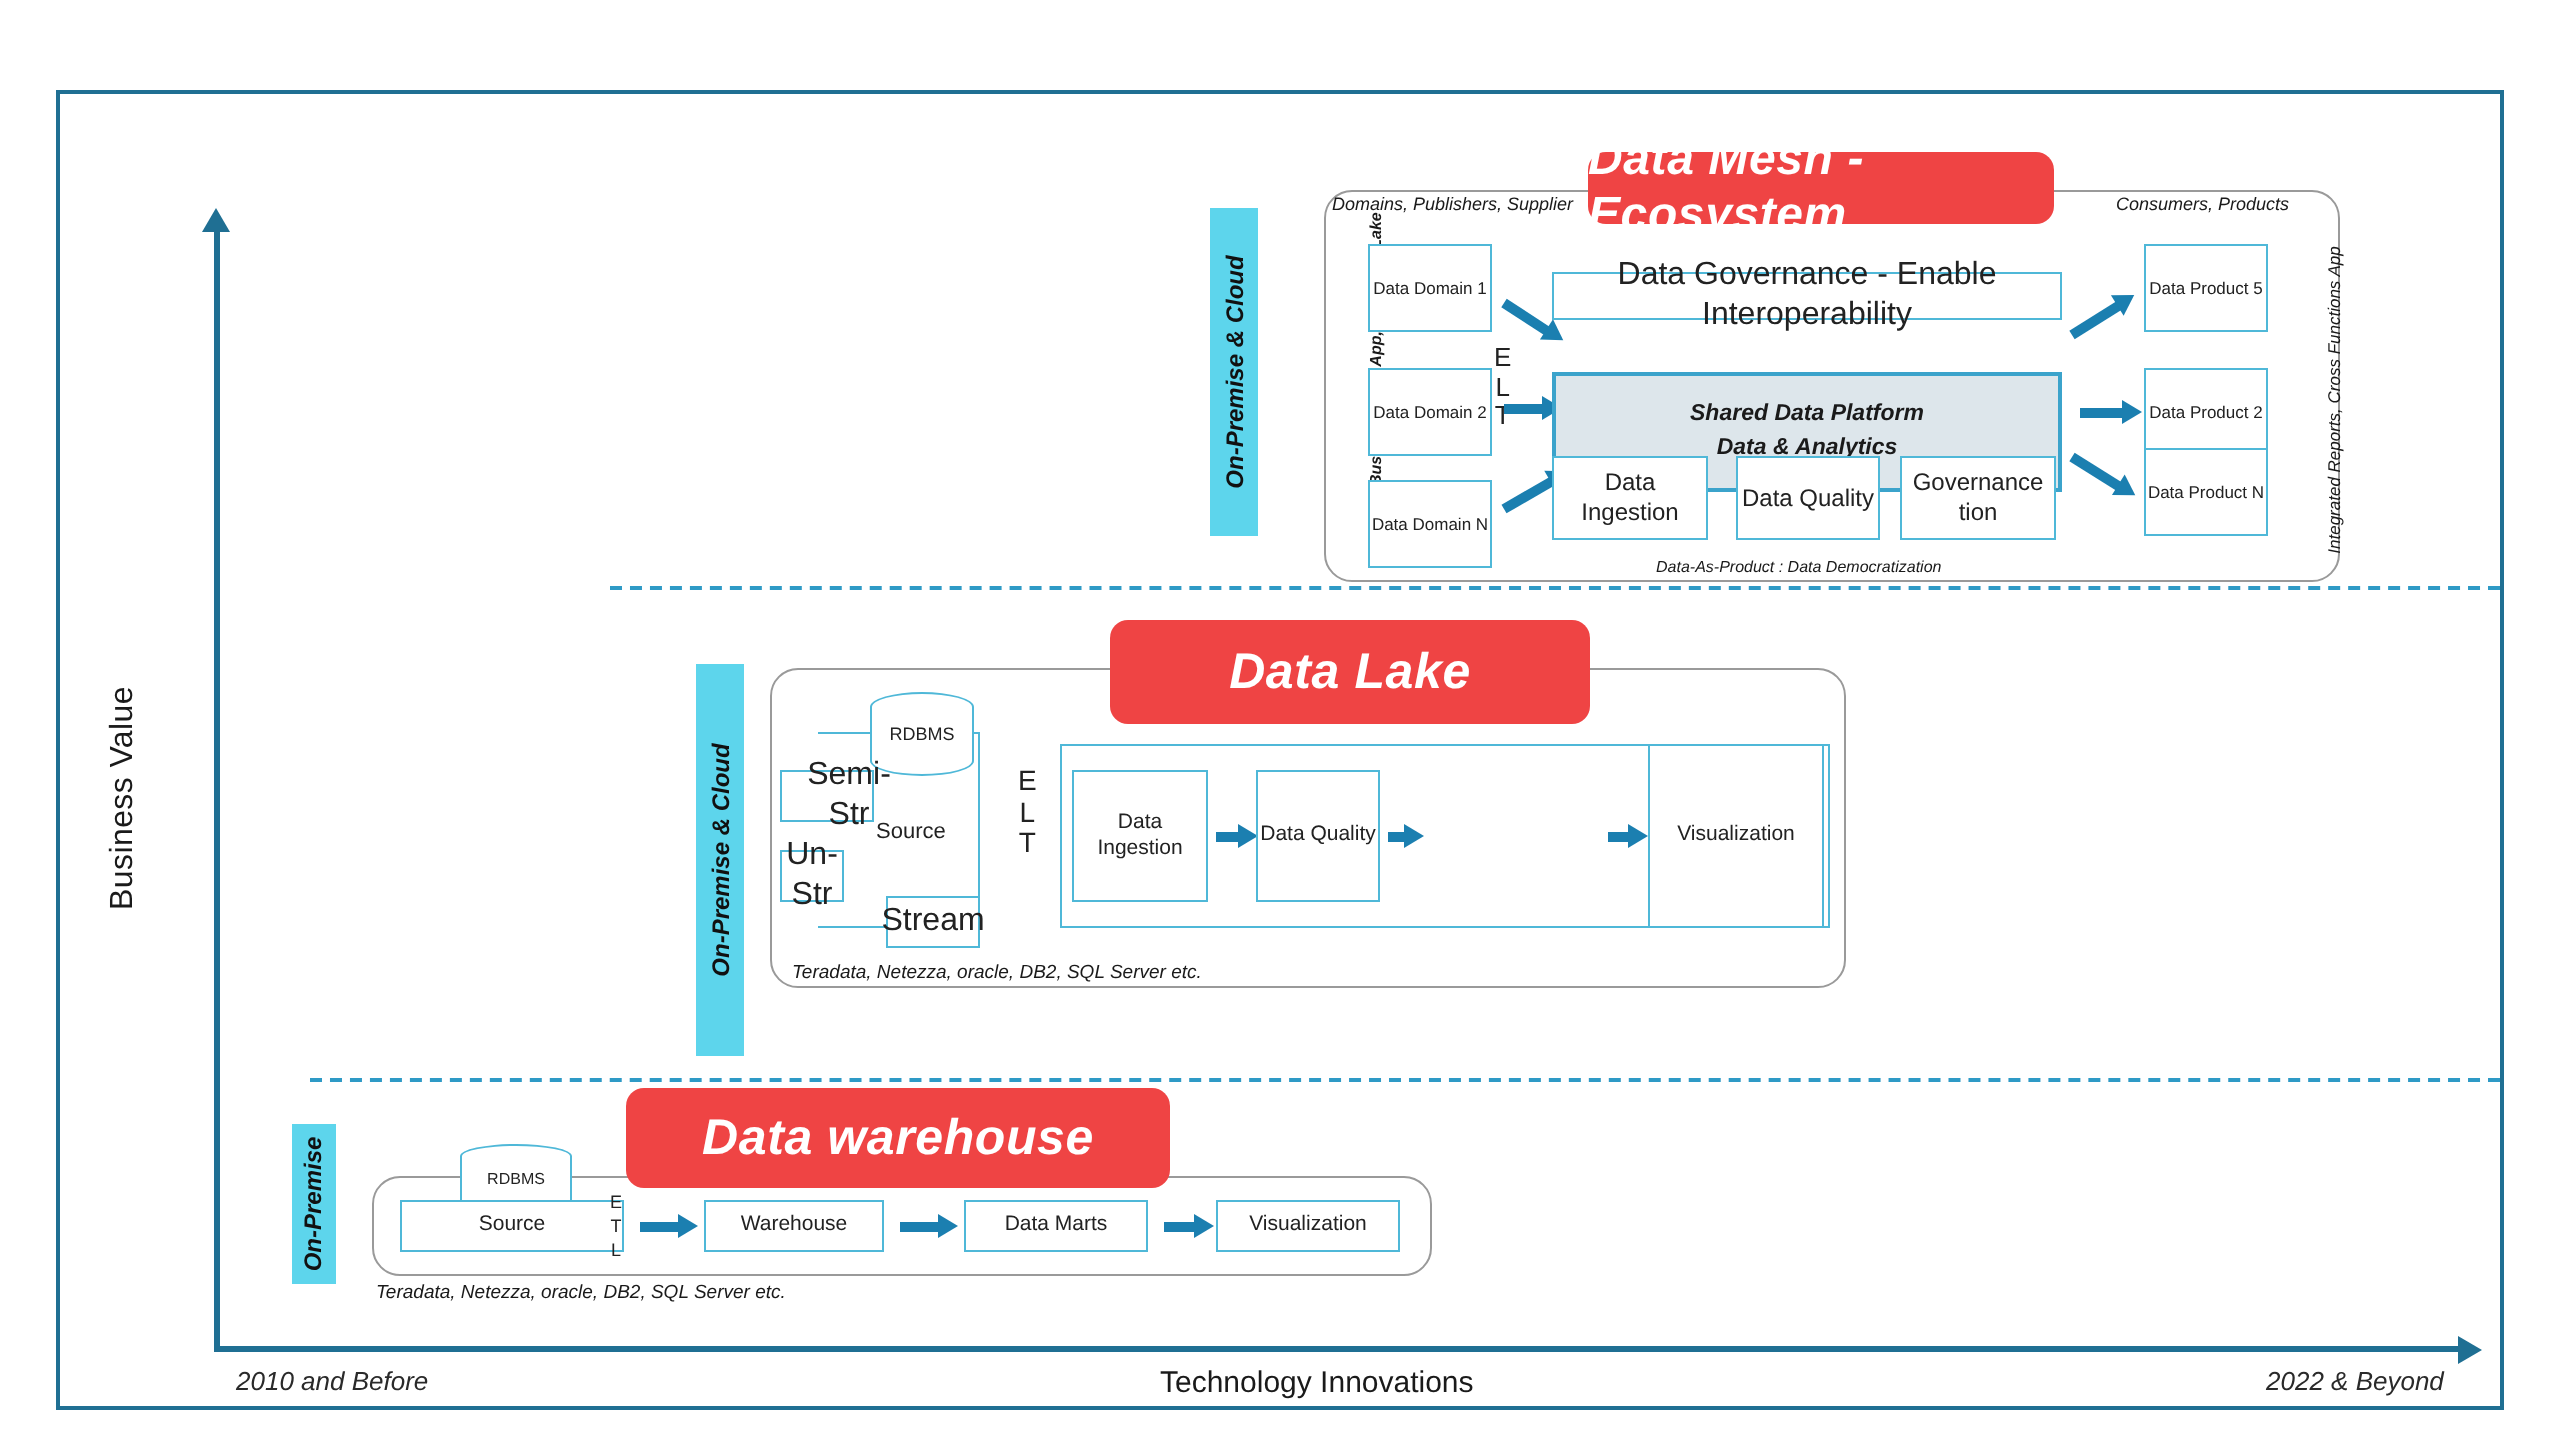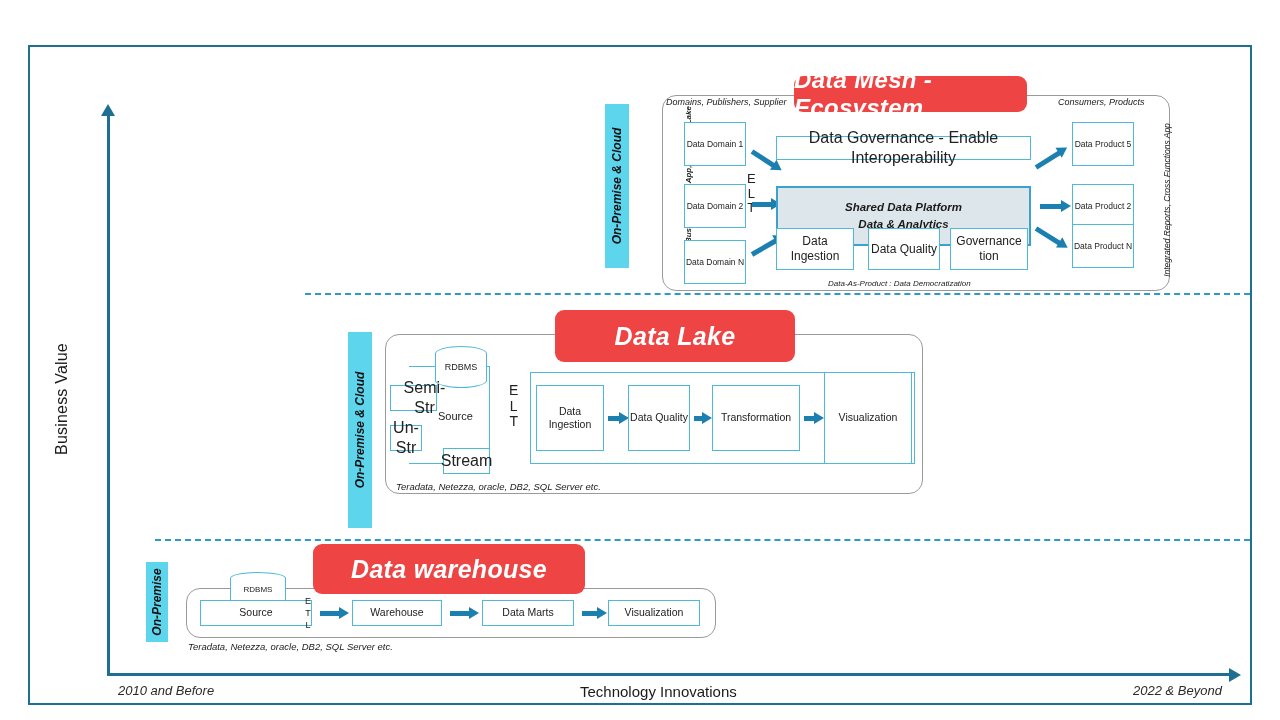--- a/index.html
+++ b/index.html
@@ -392,21 +392,20 @@
     <span>E</span>
     <span>L</span>
     <span>T</span>
   </div>
 
   <div class="lake-pipeline"></div>
   <div class="bx lakestage l1">Data Ingestion</div>
   <div class="arrow-h" style="left:608px; top:416px; width:12px;"></div>
   <div class="bx lakestage l2">Data Quality</div>
   <div class="arrow-h" style="left:694px; top:416px; width:9px;"></div>
-  <div class="bx lakestage l3">Transformation</div>
   <div class="arrow-h" style="left:804px; top:416px; width:11px;"></div>
   <div class="bx lakestage l4">Visualization</div>
 
   <div class="caption lake">Teradata, Netezza, oracle, DB2, SQL Server etc.</div>
 
   <div class="section-box warehouse"></div>
 
   <div class="pill warehouse">Data warehouse</div>
 
   <div class="band warehouse">

